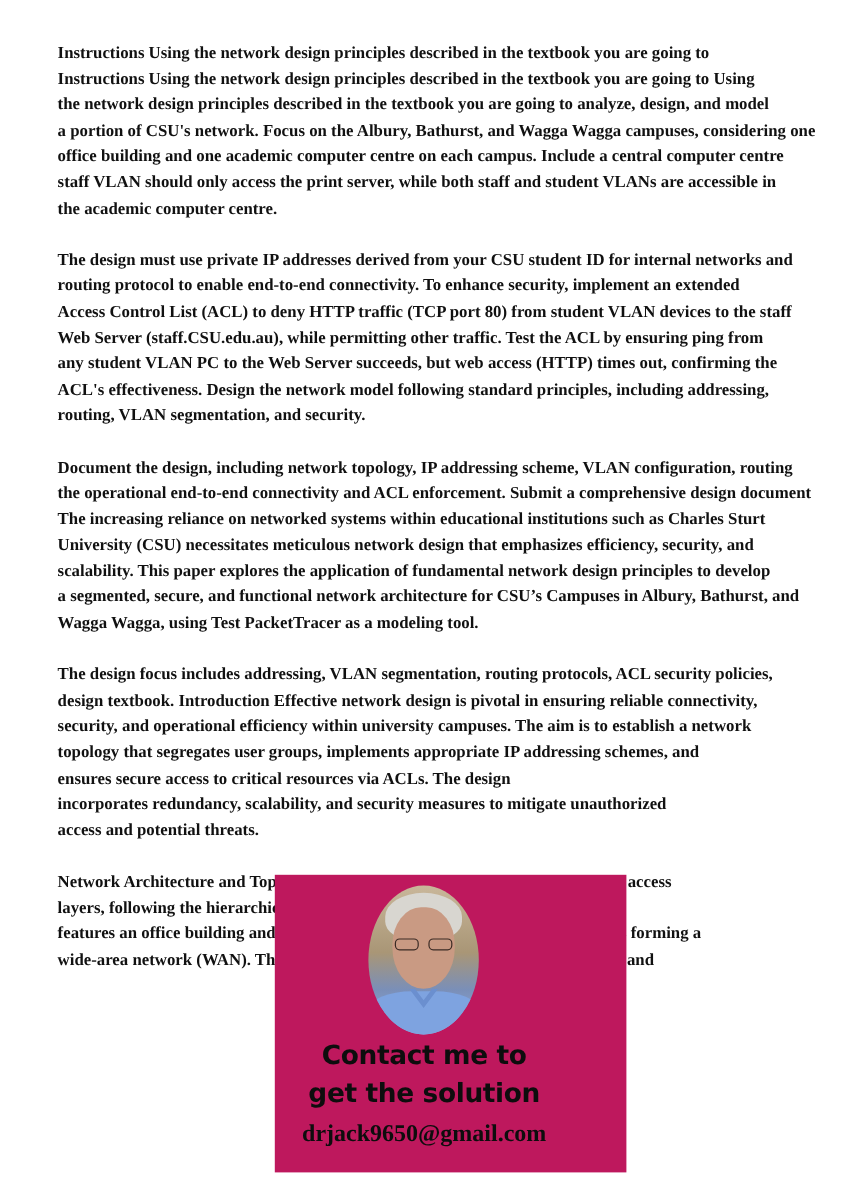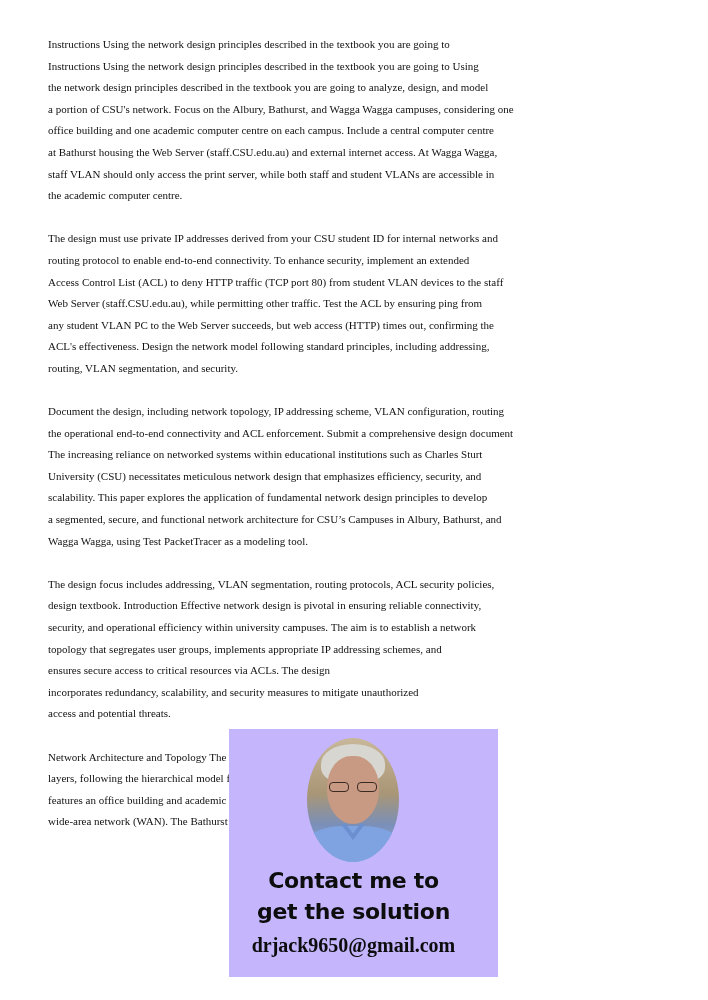--- a/index.html
+++ b/index.html
@@ -19,32 +19,33 @@
       position: absolute;
       left: 48px;
       top: 34px;
       width: 640px;
     }
     .para {
       margin: 0 0 21.6px 0;
     }
     .line {
       display: block;
-      font-size: 11px;
+      font-size: 14px;
       line-height: 21.6px;
       height: 21.6px;
       white-space: nowrap;
+      font-weight: bold;
     }
     .overlay {
       position: absolute;
       left: 229px;
       top: 729px;
-      width: 269px;
+      width: 293px;
       height: 248px;
-      background: #c4b5fd;
+      background: #be185d;
     }
     .portrait {
       position: absolute;
       left: 78px;
       top: 9px;
       width: 92px;
       height: 124px;
       border-radius: 50%;
       overflow: hidden;
       background: linear-gradient(180deg, #c9b79a 0%, #a99676 45%, #7a8fb8 70%, #8fb0e6 100%);
@@ -133,21 +134,20 @@
 </head>
 <body>
 
 <div class="page">
   <div class="para">
     <span class="line">Instructions Using the network design principles described in the textbook you are going to</span>
     <span class="line">Instructions Using the network design principles described in the textbook you are going to Using</span>
     <span class="line">the network design principles described in the textbook you are going to analyze, design, and model</span>
     <span class="line">a portion of CSU's network. Focus on the Albury, Bathurst, and Wagga Wagga campuses, considering one</span>
     <span class="line">office building and one academic computer centre on each campus. Include a central computer centre</span>
-    <span class="line">at Bathurst housing the Web Server (staff.CSU.edu.au) and external internet access. At Wagga Wagga,</span>
     <span class="line">staff VLAN should only access the print server, while both staff and student VLANs are accessible in</span>
     <span class="line">the academic computer centre.</span>
   </div>
   <div class="para">
     <span class="line">The design must use private IP addresses derived from your CSU student ID for internal networks and</span>
     <span class="line">routing protocol to enable end-to-end connectivity. To enhance security, implement an extended</span>
     <span class="line">Access Control List (ACL) to deny HTTP traffic (TCP port 80) from student VLAN devices to the staff</span>
     <span class="line">Web Server (staff.CSU.edu.au), while permitting other traffic. Test the ACL by ensuring ping from</span>
     <span class="line">any student VLAN PC to the Web Server succeeds, but web access (HTTP) times out, confirming the</span>
     <span class="line">ACL's effectiveness. Design the network model following standard principles, including addressing,</span>

